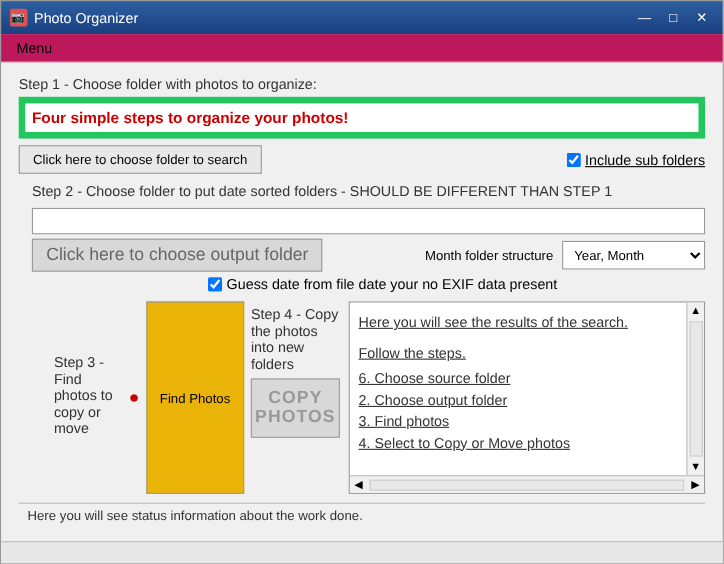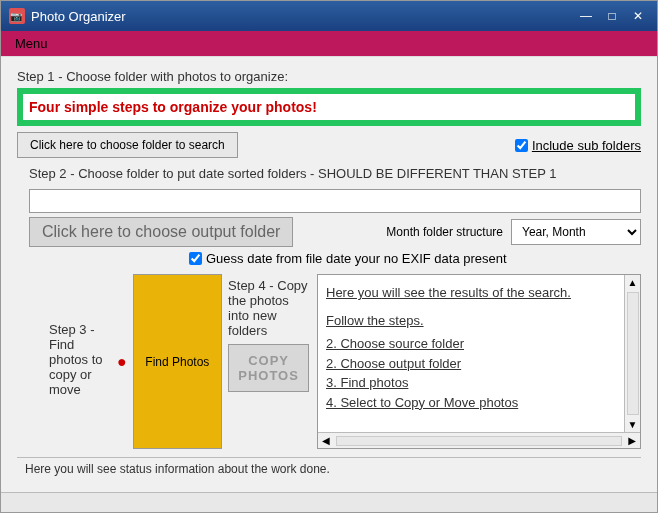--- a/index.html
+++ b/index.html
@@ -244,21 +244,21 @@
 
     .step4-section {
       margin-top: 4px;
     }
 
     .btn-copy {
       background: #d8d8d8;
       border: 1px solid #999;
       padding: 8px 0;
       cursor: not-allowed;
-      font-size: 13px;
+      font-size: 16px;
       font-weight: bold;
       width: 100%;
       text-align: center;
       color: #999;
       letter-spacing: 1px;
     }
 
     .status-bar {
       border-top: 1px solid #bbb;
       padding: 4px 8px;
@@ -411,21 +411,21 @@
           <div class="step-label" style="margin-bottom:6px;">Step 4 - Copy the photos into new folders</div>
           <button class="btn-copy">COPY PHOTOS</button>
         </div>
       </div>
 
       <div class="results-scroll-container">
         <div class="main-results-row">
           <div class="results-inner">
             <div style="margin-bottom:8px;">Here you will see the results of the search.</div>
             <div style="margin-bottom:4px;">Follow the steps.</div>
-            <div>2. Choose source folder</div>
+            <div>6. Choose source folder</div>
             <div>2. Choose output folder</div>
             <div>3. Find photos</div>
             <div>4. Select to Copy or Move photos</div>
           </div>
           <div class="right-scrollbar">
             <span class="scroll-v-arrow">▲</span>
             <div class="v-track"></div>
             <span class="scroll-v-arrow">▼</span>
           </div>
         </div>

